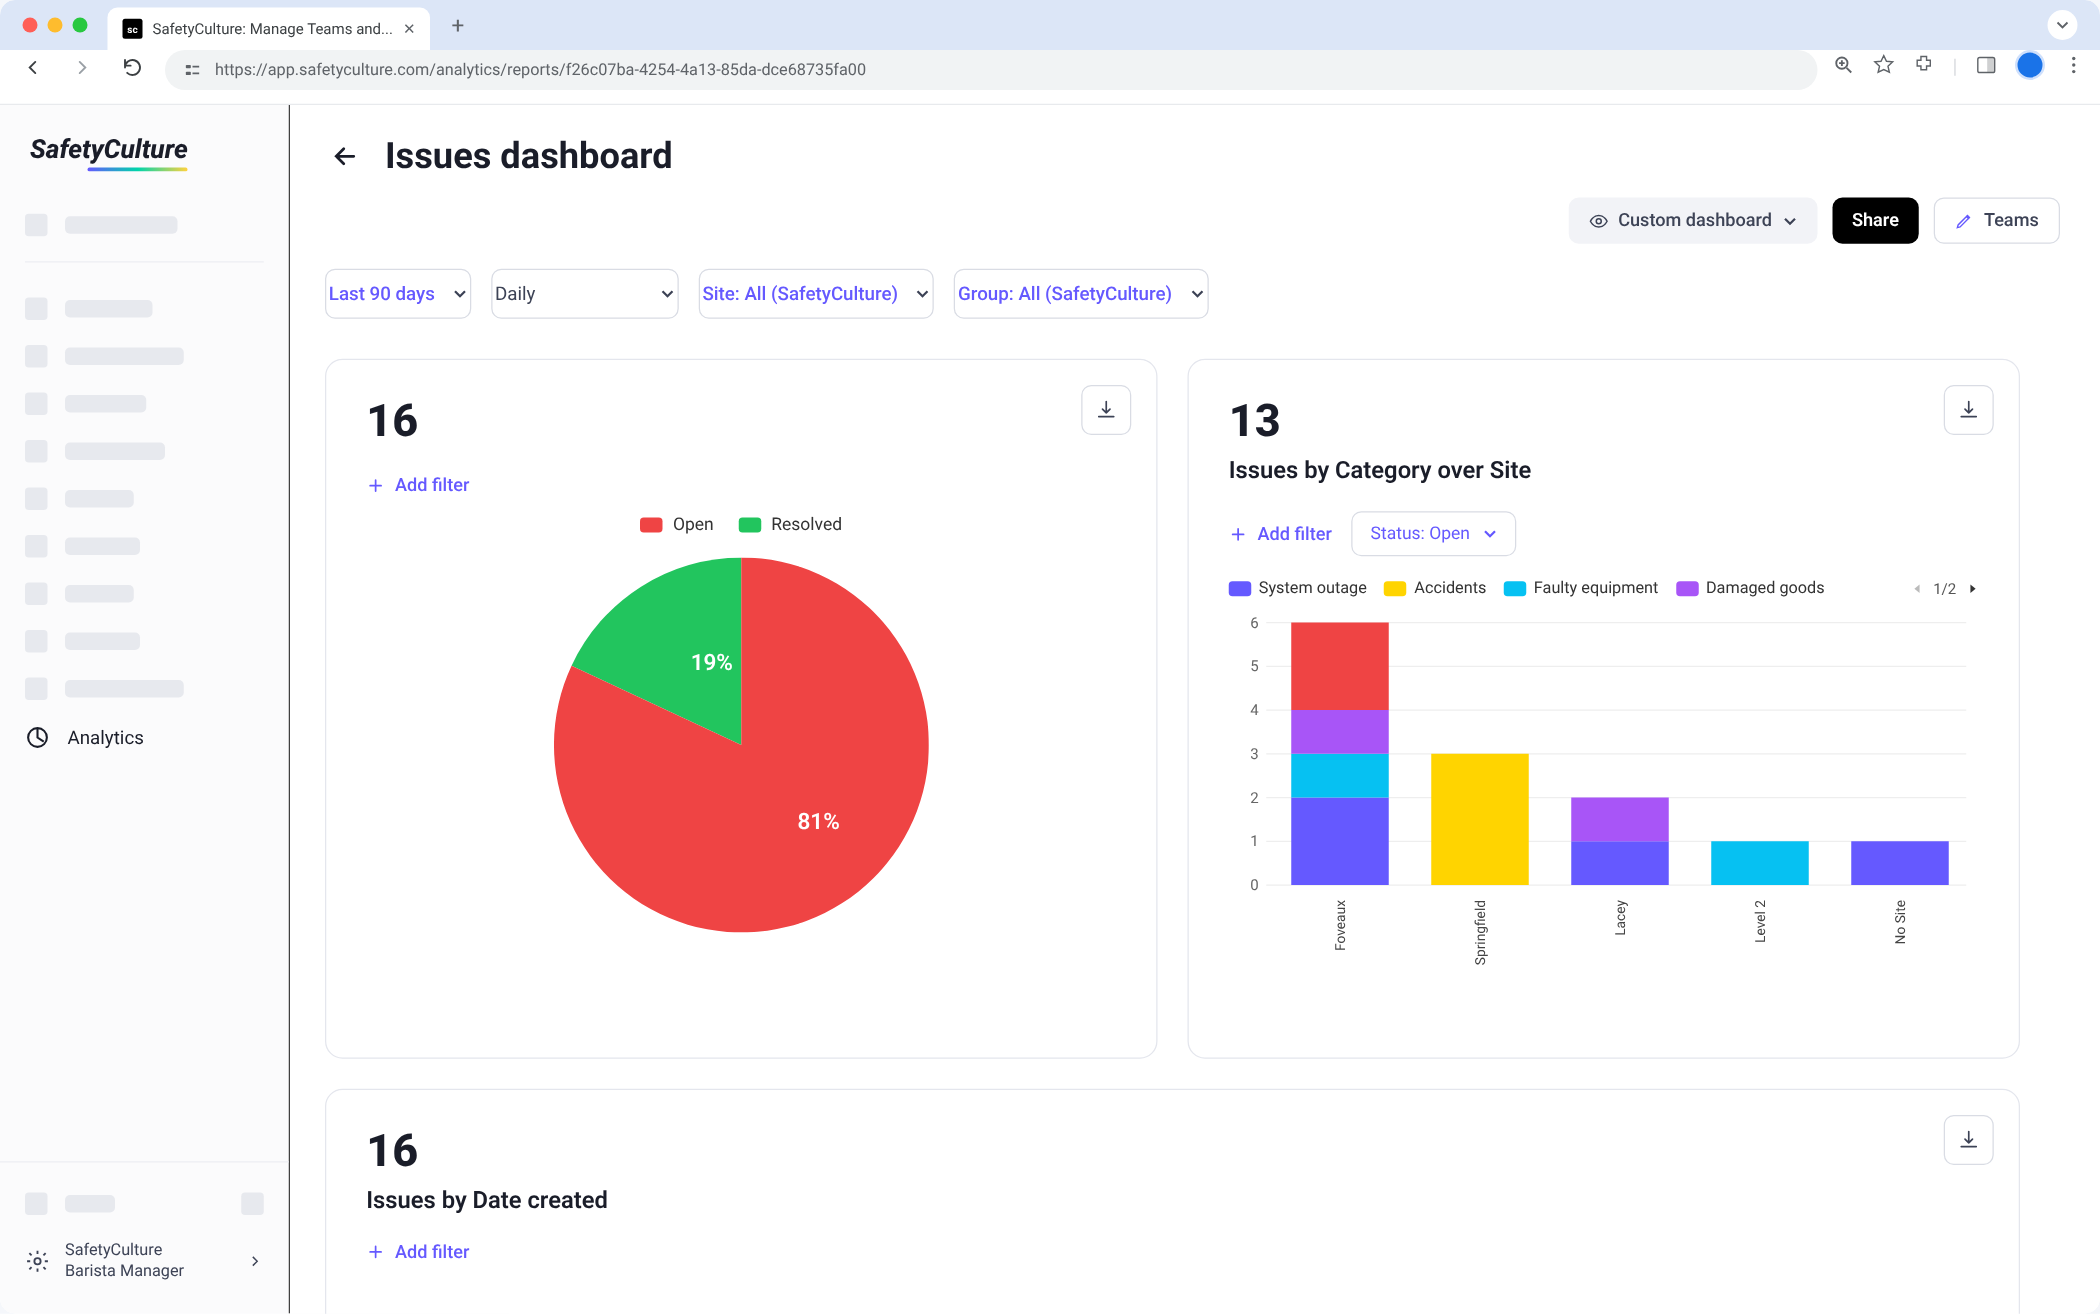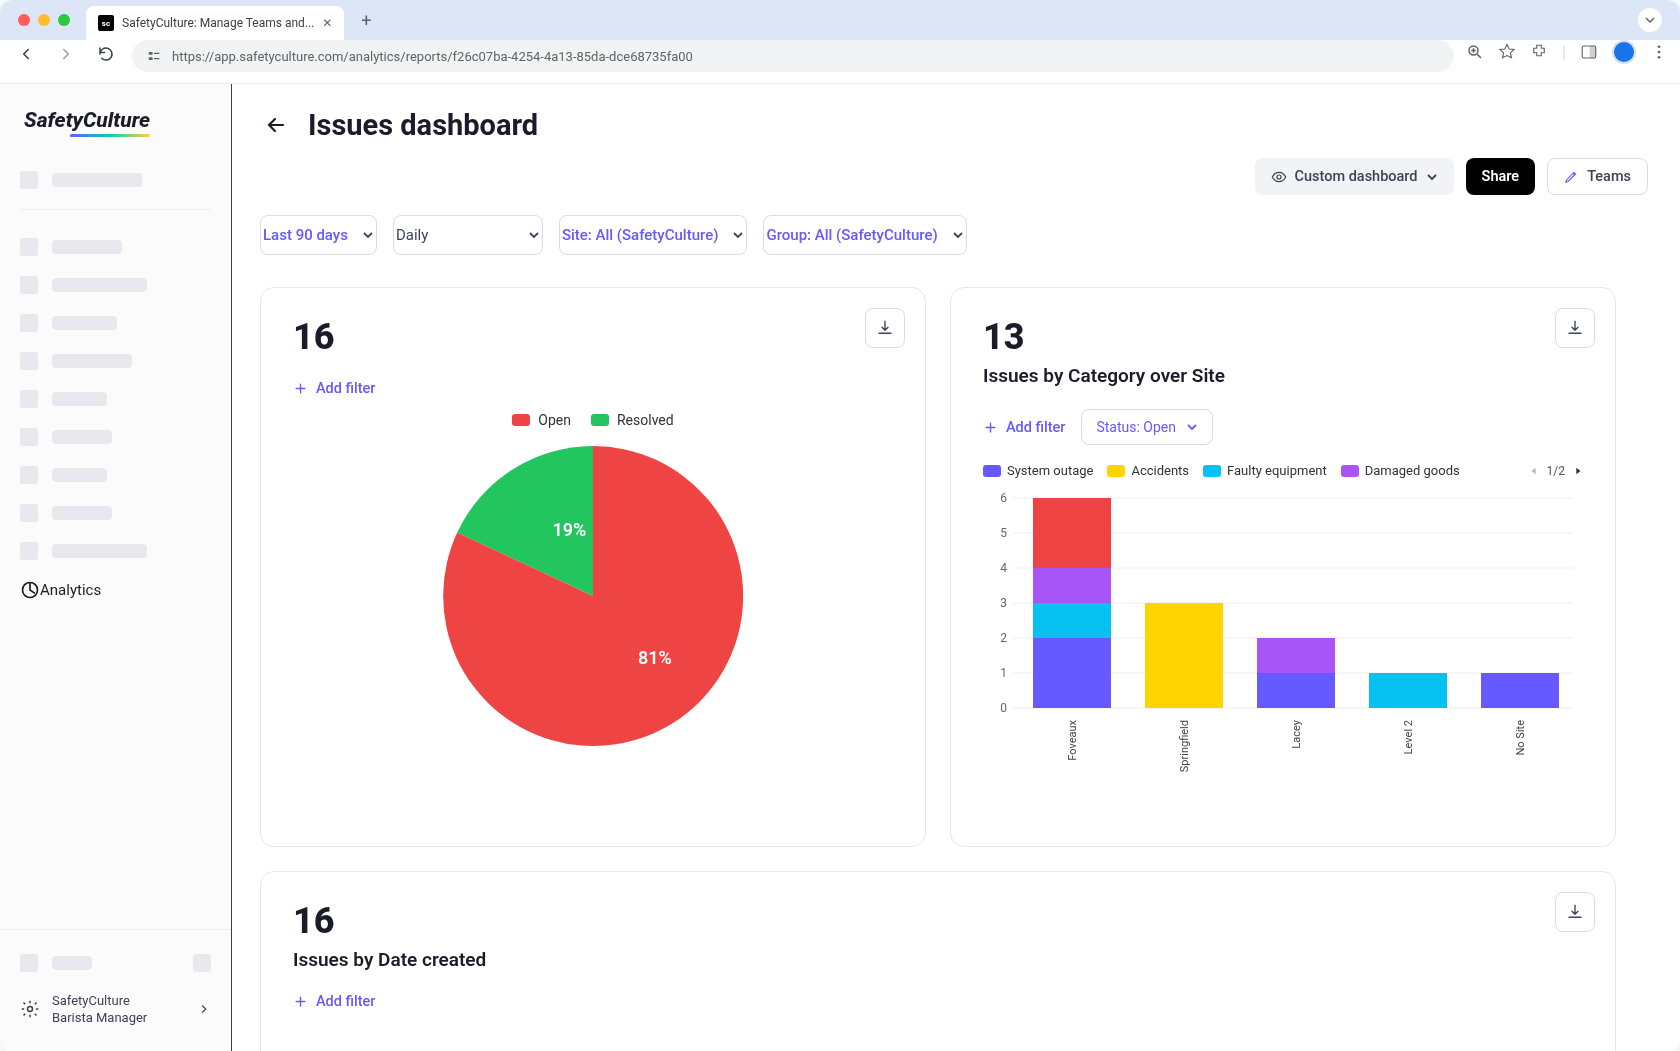--- a/index.html
+++ b/index.html
@@ -37,21 +37,21 @@
 
 .app { flex: 1; display: flex; overflow: hidden; }
 .sidebar { width: 232px; background: #fbfbfc; border-right: 1px solid #404040; display: flex; flex-direction: column; }
 .logo { padding: 24px 24px 16px; font-weight: 800; font-size: 21px; font-style: italic; color: #1a1d29; }
 .logo .underline { height:3px; width: 80px; background: linear-gradient(90deg,#6559ff 0%, #00d4aa 50%, #ffd23f 100%); margin-top:2px; margin-left: 46px; border-radius: 2px; }
 .sb-items { padding: 8px 20px; flex: 1; }
 .sb-skel { display: flex; align-items: center; gap: 14px; padding: 10px 0; }
 .skel-box { width: 18px; height: 18px; background: #e7e9ee; border-radius: 3px; }
 .skel-line { height: 14px; background: #e7e9ee; border-radius: 4px; }
 .sb-divider { height: 1px; background: #edeef2; margin: 10px 0 18px; }
-.sb-active { display: flex; align-items: center; padding: 10px 0; color: #1a1d29; font-size: 15px; }
+.sb-active { display: flex; align-items: center; gap: 14px; padding: 10px 0; color: #1a1d29; font-size: 15px; }
 .sb-bottom { border-top: 1px solid #edeef2; padding: 14px 20px; }
 .sb-workspace { display: flex; align-items: center; gap: 12px; padding: 10px 0; cursor: pointer; }
 .sb-workspace .lines { font-size: 13px; color: #3d4356; line-height: 1.35; }
 
 .main { flex: 1; display: flex; flex-direction: column; background: #fff; overflow: auto; }
 .header { padding: 24px 32px 8px; display: flex; align-items: center; gap: 20px; }
 .back-arrow { color: #1a1d29; }
 .h1 { font-size: 29px; font-weight: 700; color: #1a1d29; }
 .header-actions { padding: 8px 32px 0; display: flex; justify-content: flex-end; gap: 12px; }
 .pill { display: inline-flex; align-items: center; gap: 8px; padding: 9px 16px; border-radius: 8px; font-size: 14.5px; font-weight: 500; cursor: pointer; }

